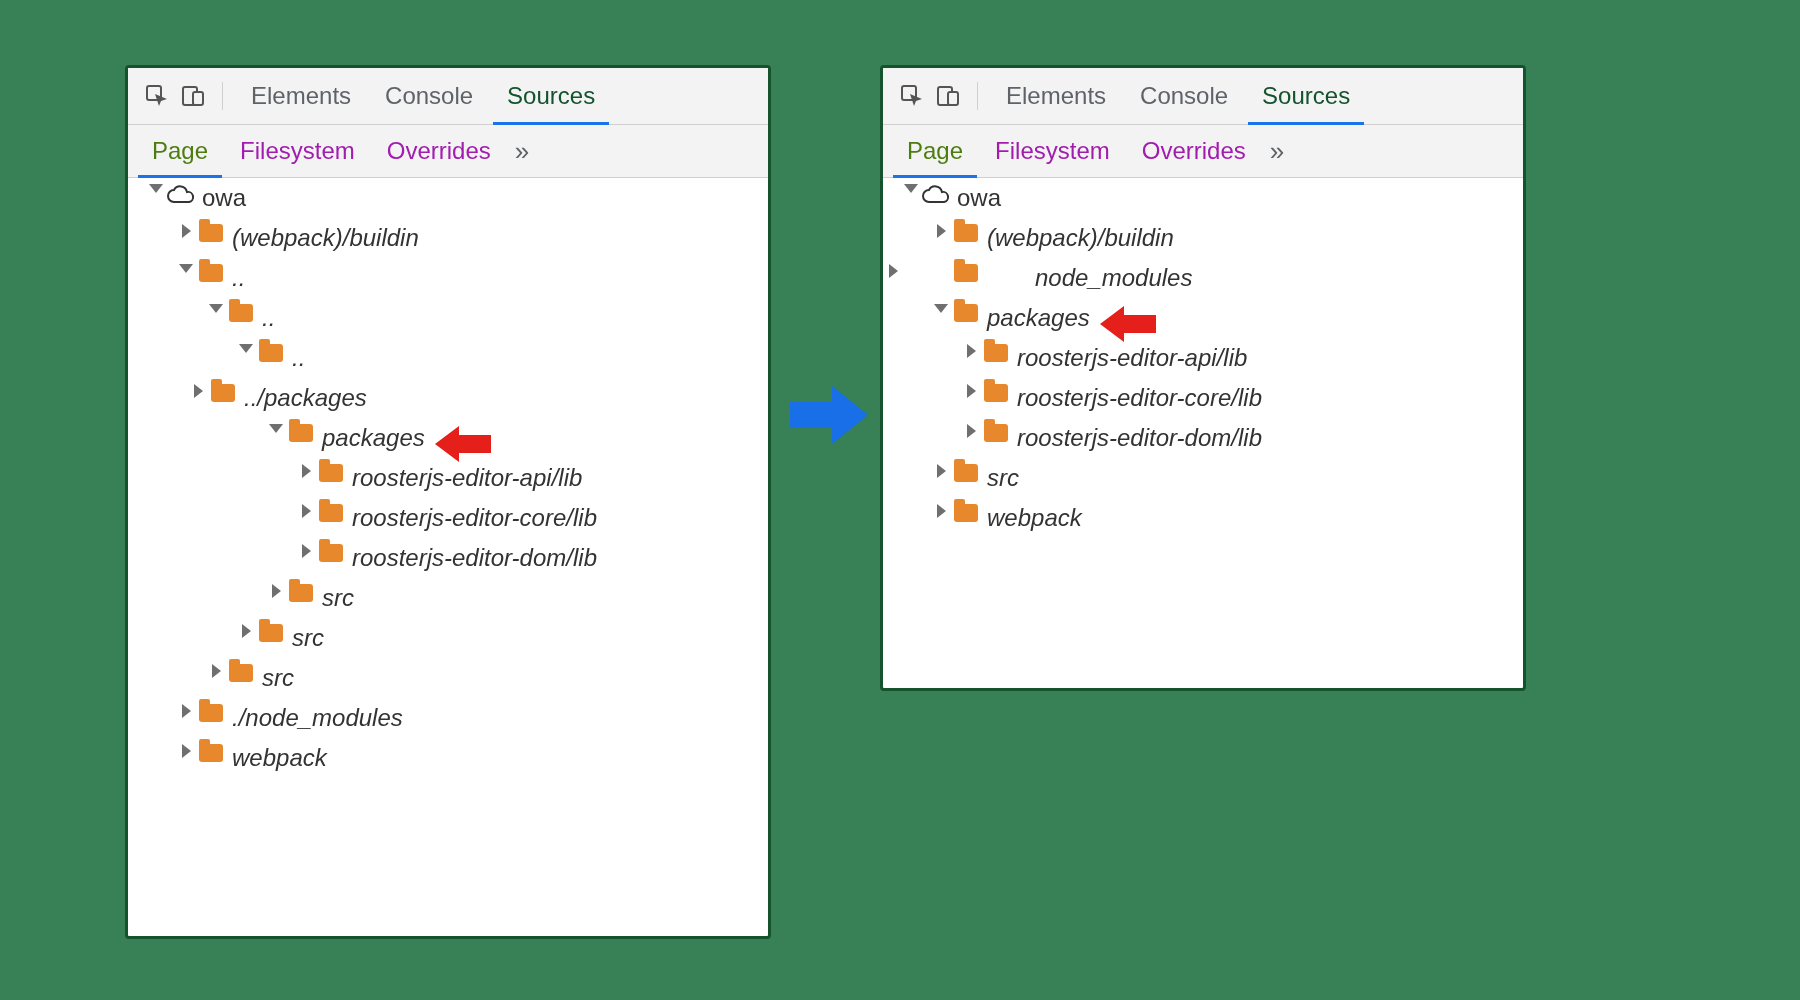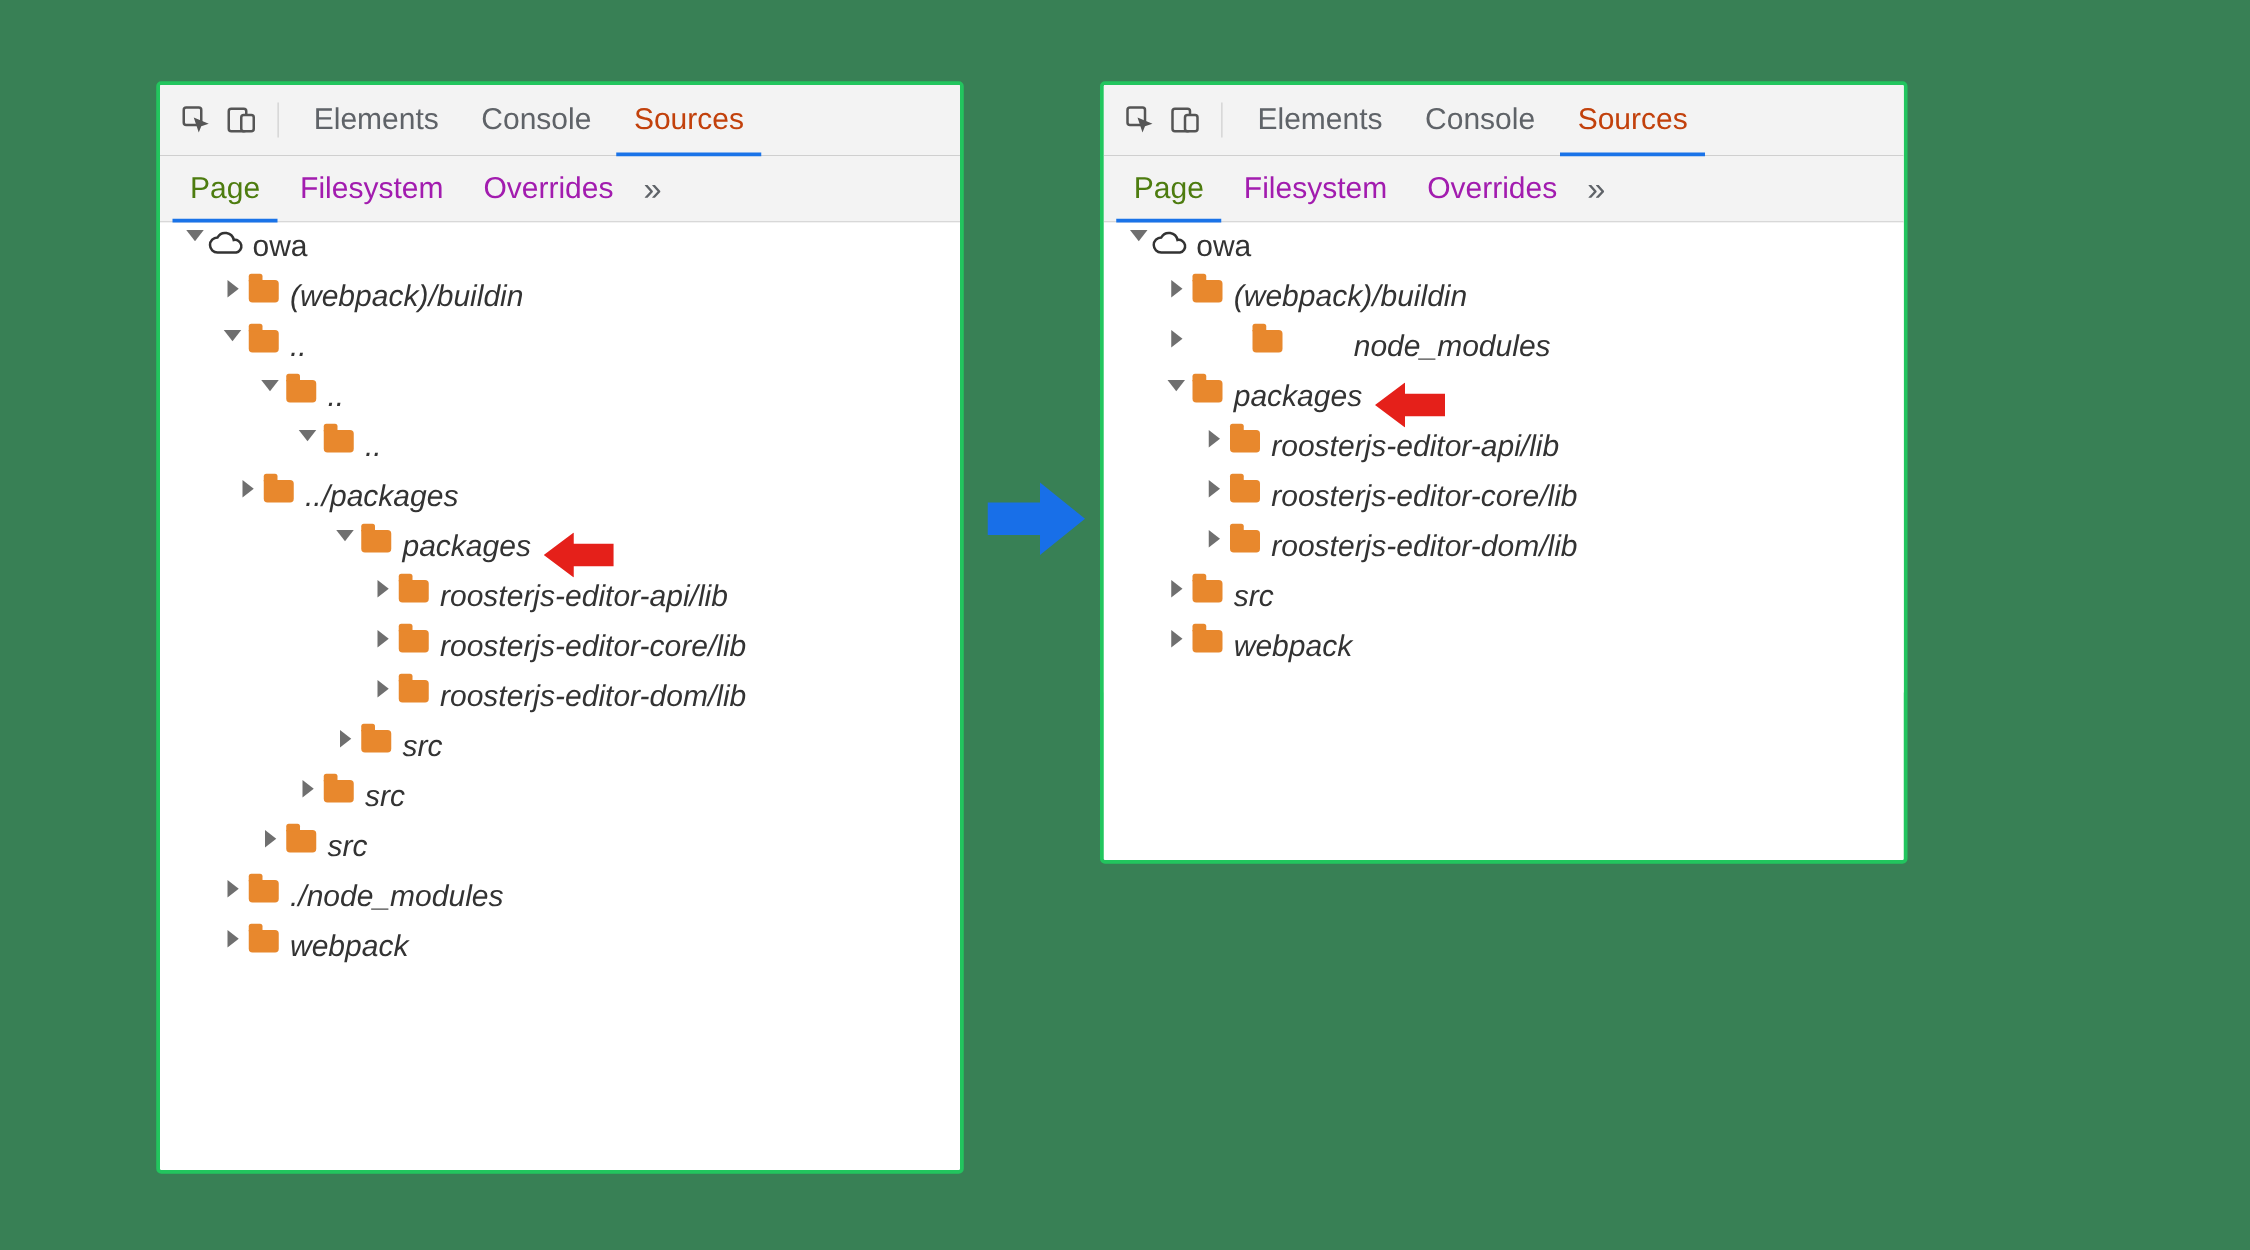--- a/index.html
+++ b/index.html
@@ -13,21 +13,21 @@
     color: #333;
   }
   .stage {
     position: relative;
     width: 1800px;
     height: 1000px;
   }
   .panel {
     position: absolute;
     background: #fff;
-    border: 3px solid #22c55e;
+    border: 3px solid #14532d;
     border-radius: 4px;
     overflow: hidden;
     box-shadow: 0 0 0 rgba(0,0,0,0);
   }
   .panel-left {
     left: 125px;
     top: 65px;
     width: 640px;
     height: 868px;
   }
@@ -63,21 +63,21 @@
   }
   .top-tab {
     padding: 0 14px;
     height: 56px;
     line-height: 56px;
     color: #5f6368;
     cursor: pointer;
     position: relative;
   }
   .top-tab.active {
-    color: #c2410c;
+    color: #14532d;
   }
   .top-tab.active::after {
     content: "";
     position: absolute;
     left: 0; right: 0; bottom: -1px;
     height: 3px;
     background: #1a73e8;
   }
   
   .tabs-sub {
@@ -423,21 +423,21 @@
         </div>
         <div class="row" style="padding-left: 48px;">
           <span class="disclosure">
             <span class="tri-right"></span>
           </span>
           <span class="icon-wrap">
             <span class="folder"></span>
           </span>
           <span class="label italic">(webpack)/buildin</span>
         </div>
-        <div class="row" style="padding-left: 48px; gap: 48px;">
+        <div class="row" style=" gap: 48px;">
           <span class="disclosure">
             <span class="tri-right"></span>
           </span>
           <span class="icon-wrap">
             <span class="folder"></span>
           </span>
           <span class="label italic">node_modules</span>
         </div>
         <div class="row" style="padding-left: 48px;">
           <span class="disclosure">

